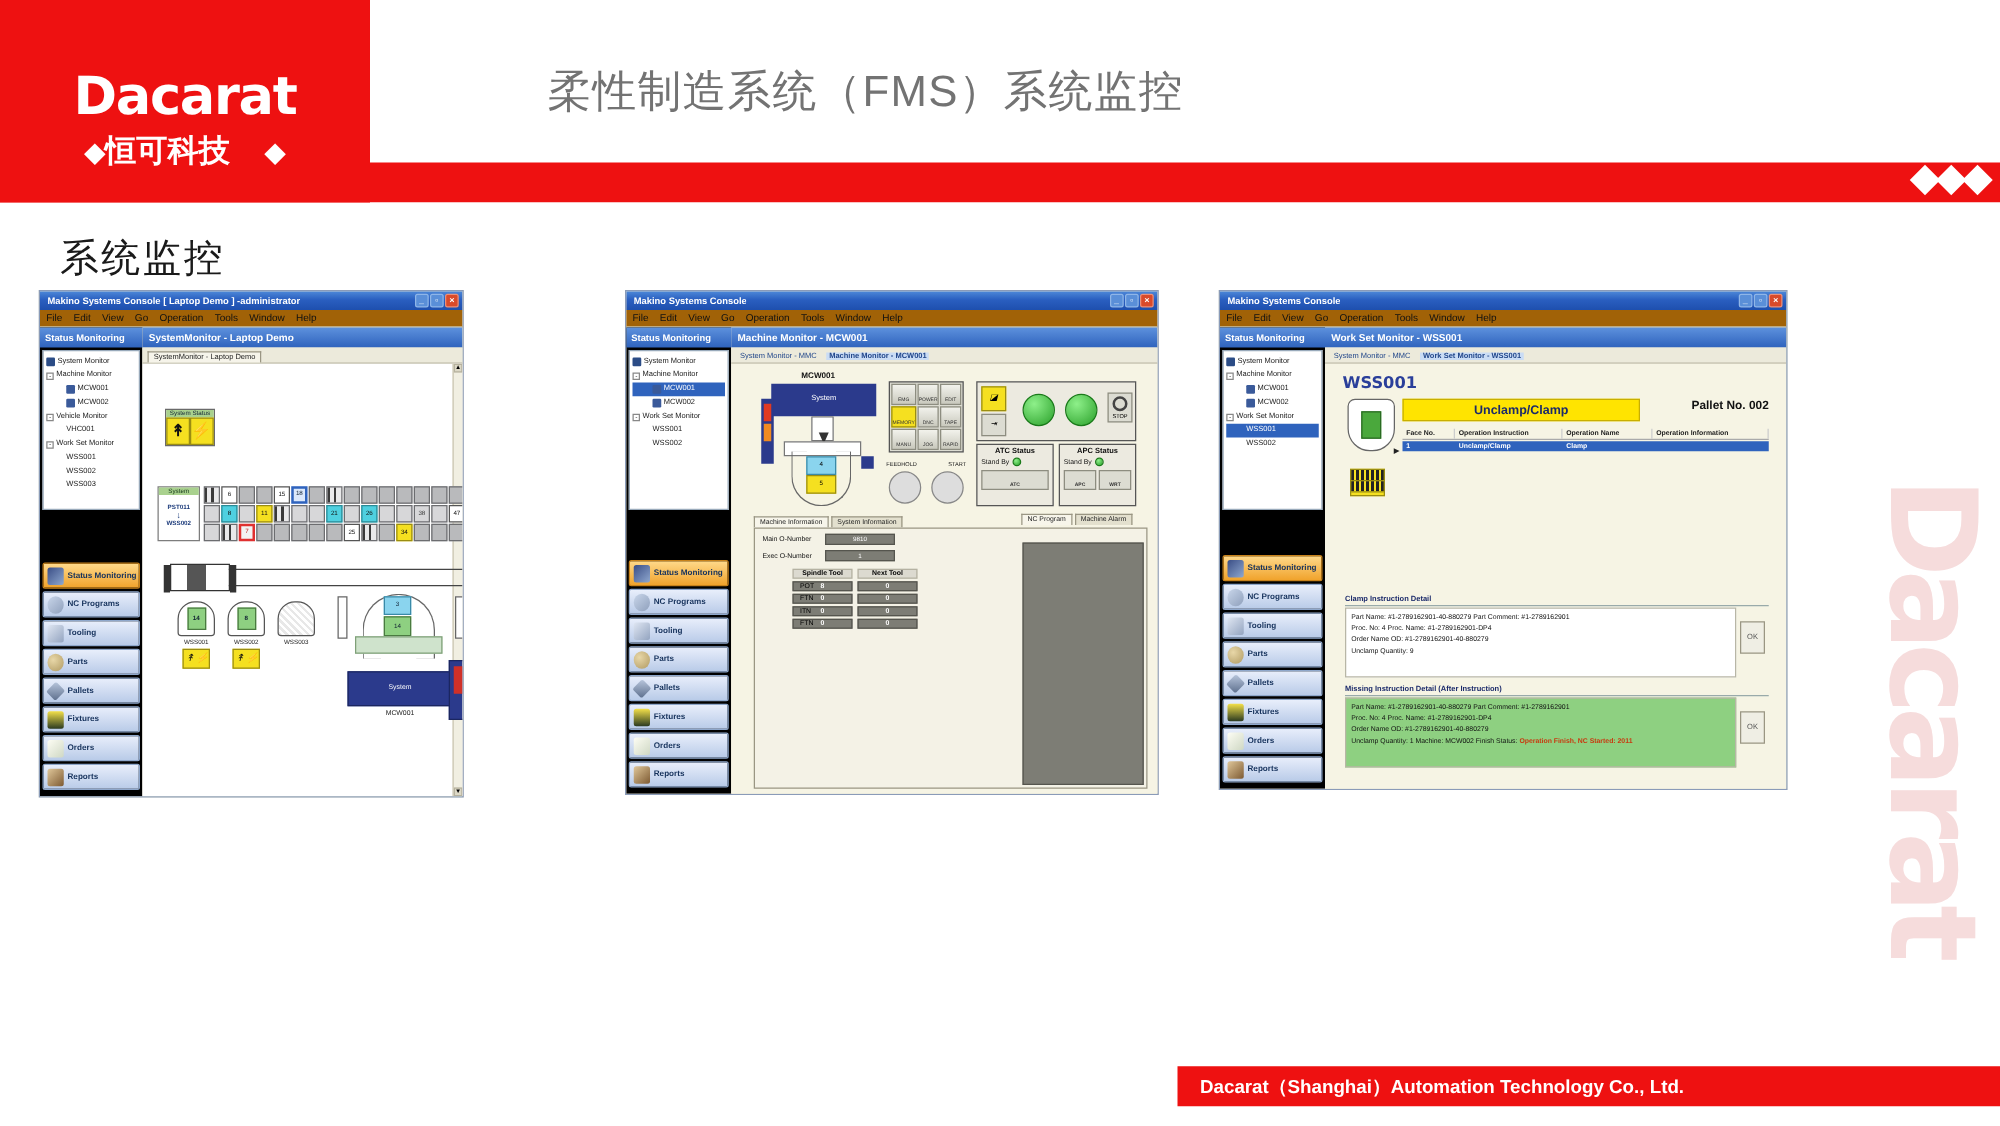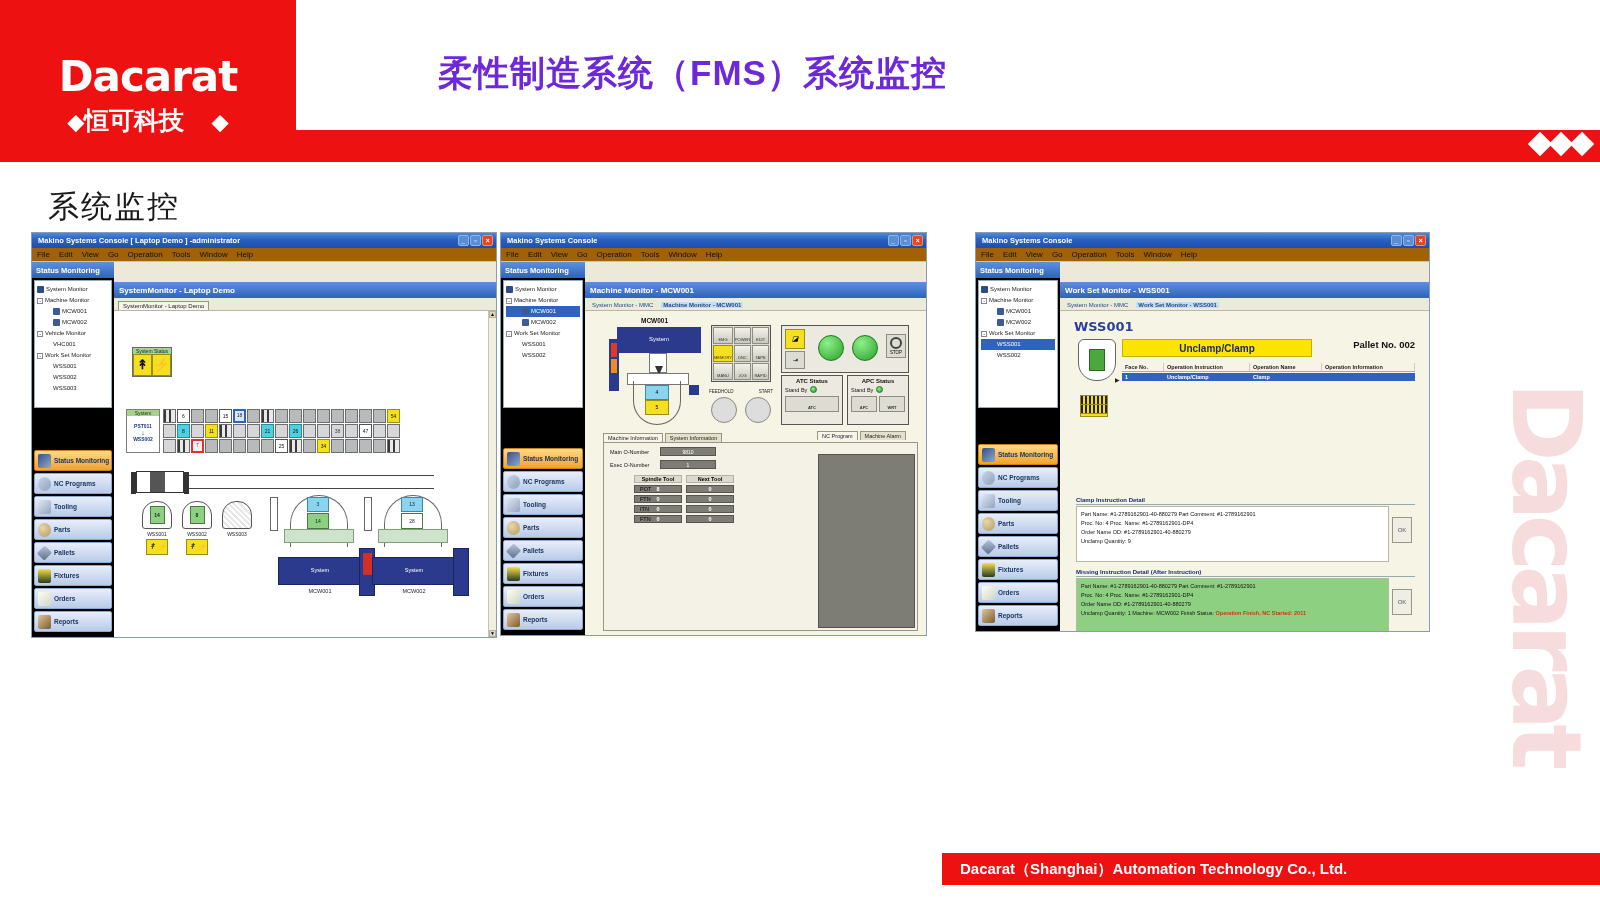--- a/index.html
+++ b/index.html
@@ -31,21 +31,21 @@
     font-family: "DejaVu Sans", sans-serif;
   }
   .logo-sub {
     position: absolute; left: 0; top: 104px; width: 296px;
     text-align: center; color: #fff; font-size: 25px; font-weight: bold;
   }
   .logo-sub .dia { font-size: 21px; }
   .logo-sub .gap { display: inline-block; width: 28px; }
   .slide-title {
     position: absolute; left: 438px; top: 50px;
-    color: #6d28d9; font-size: 35px; font-weight: bold;
+    color: #737373; font-size: 35px; font-weight: normal;
     letter-spacing: 1px; white-space: nowrap;
   }
   .hdr-diamonds {
     position: absolute; right: 8px; top: 132px;
     display: flex; gap: 1px;
   }
   .hdr-diamonds i {
     display: block; width: 24px; height: 24px; background: #fff;
     transform: rotate(45deg) scale(.72); margin: 0 -2px;
   }
@@ -57,21 +57,21 @@
     font-family: "DejaVu Serif", serif;
   }
 
   
   .panel {
     position: absolute; top: 232px;
     border: 1px solid #8a9bb8;
     background: #ece9d8;
     overflow: hidden;
   }
-  #panel-1 { left: 31px;  width: 466px; height: 406px; }
+  #panel-1 { left: 31px;  width: 340px; height: 406px; }
   #panel-2 { left: 500px; width: 427px; height: 404px; }
   #panel-3 { left: 975px; width: 455px; height: 400px; }
 
   
   .tbar {
     height: 15px; background: linear-gradient(180deg,#4d88d8 0%,#2a5fc0 45%,#1e4fae 100%);
     display: flex; align-items: center; padding: 0 2px 0 6px;
     color: #fff; font-size: 7.5px; font-weight: bold; position: relative;
   }
   .tbar .t-txt { white-space: nowrap; overflow: hidden; }
@@ -125,21 +125,21 @@
   .nav-ic.i0 { background: linear-gradient(135deg,#3a4e86,#8fa8cf); }
   .nav-ic.i1 { background: linear-gradient(135deg,#c9d6ea,#8fa0bc); border-radius:50%; }
   .nav-ic.i2 { background: linear-gradient(135deg,#dfe6f2,#93a4c0); }
   .nav-ic.i3 { background: radial-gradient(circle at 35% 35%,#e8d7a8,#b09a62); border-radius:50%;}
   .nav-ic.i4 { background: linear-gradient(135deg,#b9c7dd,#5d6f8d); transform: rotate(45deg) scale(.8);}
   .nav-ic.i5 { background: linear-gradient(180deg,#f3e04a,#2b3a20); }
   .nav-ic.i6 { background: linear-gradient(135deg,#fdfdf4,#cfd8c4); }
   .nav-ic.i7 { background: linear-gradient(135deg,#e0c79a,#7d5a32); }
 
   
-  .content { flex: 1; display: flex; flex-direction: column; background: #ece9d8; min-width: 0; margin-top: 20px;}
+  .content { flex: 1; display: flex; flex-direction: column; background: #ece9d8; min-width: 0;}
   .c-hdr {
     height: 16px; background: linear-gradient(180deg,#5d91dd,#2f63bd);
     color: #fff; font-size: 8px; font-weight: bold;
     display: flex; align-items: center; padding-left: 5px;
   }
   .tabstrip {
     height: 13px; background: #eceadb; border-bottom: 1px solid #b9b6a3;
     display: flex; align-items: flex-end; gap: 2px; padding-left: 4px;
     font-size: 6px; position: relative;
   }

